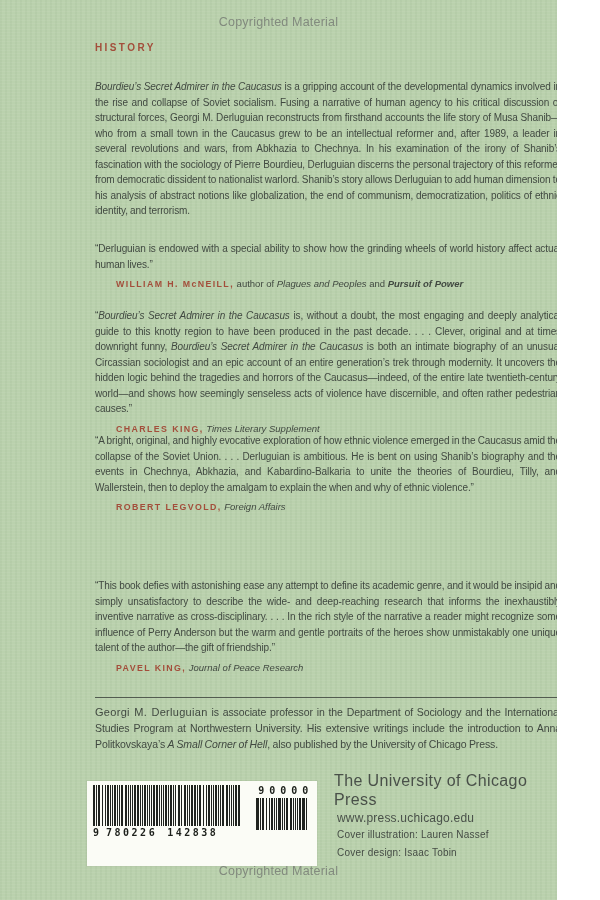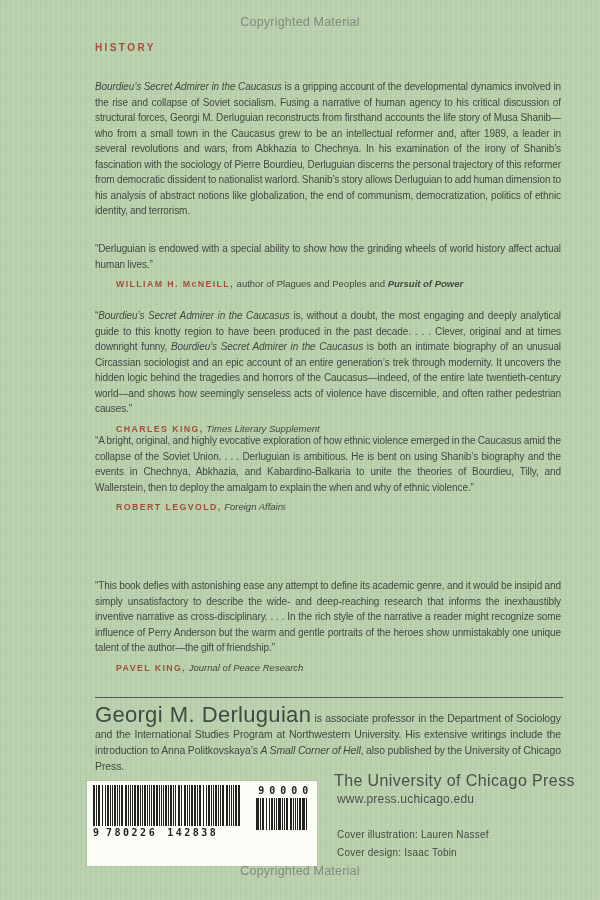--- a/index.html
+++ b/index.html
@@ -2,21 +2,21 @@
 <html style="--background: #bad1ad; --accent: #a34e3b; --text: #414941; --muted: #828a7e;"><head>
 <meta charset="utf-8">
 <style>
   html,body{margin:0;padding:0;}
   body{
     width:600px;height:900px;
     font-family:"Liberation Sans","DejaVu Sans",sans-serif;
     background:#ffffff;
   }
   .cover{
-    position:relative;width:600px;height:900px;overflow:hidden;
+    position:relative;width:557px;height:900px;overflow:hidden;
     background:var(--background,#bad1ad);
     background-image:
       repeating-linear-gradient(0deg, rgba(255,255,255,0.05) 0 1px, transparent 1px 3px),
       repeating-linear-gradient(90deg, rgba(20,60,20,0.03) 0 2px, transparent 2px 5px);
     color:var(--text,#414941);
   }
   .banner{
     position:absolute;left:0;right:0;text-align:center;
     color:var(--muted,#828a7e);font-size:12.5px;letter-spacing:0.2px;
   }
@@ -39,21 +39,21 @@
   }
   .attr .name{
     color:var(--accent,#a34e3b);font-weight:700;font-size:8.8px;letter-spacing:1.4px;
   }
   .rule{
     position:absolute;left:95px;top:697px;width:468px;height:1px;
     background:#3f463f;opacity:0.85;
   }
   .bio{top:704px;font-size:10.5px;line-height:16px;}
   .bio .author-name{
-    font-size:22px;letter-spacing:0.3px;line-height:1;
+    font-size:11px;letter-spacing:0.3px;line-height:1;
   }
   .isbn-box{
     position:absolute;left:87px;top:781px;width:230px;height:85px;
     background:#fbfcf6;box-shadow:0 0 0 1px rgba(0,0,0,0.03);
   }
   .isbn-lines{padding:7px 0 0 13px;}
   .isbn-line{
     font-size:9px;font-weight:700;letter-spacing:0.4px;color:#22251f;line-height:11.5px;
   }
   .barcode-row{display:flex;margin:4px 0 0 6px;}
@@ -88,21 +88,21 @@
 <div class="cover">
 
   <div class="banner top">Copyrighted Material</div>
 
   <div class="category">HISTORY</div>
 
   <div class="col bodytext desc"><span style="font-style: italic;">Bourdieu’s Secret Admirer in the Caucasus</span><span> is a gripping account of the developmental dynamics involved in the rise and collapse of Soviet socialism. Fusing a narrative of human agency to his critical discussion of structural forces, Georgi M. Derluguian reconstructs from firsthand accounts the life story of Musa Shanib—who from a small town in the Caucasus grew to be an intellectual reformer and, after 1989, a leader in several revolutions and wars, from Abkhazia to Chechnya. In his examination of the irony of Shanib’s fascination with the sociology of Pierre Bourdieu, Derluguian discerns the personal trajectory of this reformer from democratic dissident to nationalist warlord. Shanib’s story allows Derluguian to add human dimension to his analysis of abstract notions like globalization, the end of communism, democratization, politics of ethnic identity, and terrorism.</span></div>
 
   <div class="col qb1">
     <div class="bodytext"><span>“Derluguian is endowed with a special ability to show how the grinding wheels of world history affect actual human lives.”</span></div>
-    <div class="attr"><span class="name">WILLIAM H. McNEILL,</span><span> author of </span><span style="">Plagues and Peoples</span><span> and </span><span style="font-style: italic; font-weight: bold;">Pursuit of Power</span></div>
+    <div class="attr"><span class="name">WILLIAM H. McNEILL,</span><span> author of </span><span style="font-style: italic;">Plagues and Peoples</span><span> and </span><span style="font-style: italic; font-weight: bold;">Pursuit of Power</span></div>
   </div>
 
   <div class="col qb2">
     <div class="bodytext"><span>“</span><span style="font-style: italic;">Bourdieu’s Secret Admirer in the Caucasus</span><span> is, without a doubt, the most engaging and deeply analytical guide to this knotty region to have been produced in the past decade. . . . Clever, original and at times downright funny, </span><span style="font-style: italic;">Bourdieu’s Secret Admirer in the Caucasus</span><span> is both an intimate biography of an unusual Circassian sociologist and an epic account of an entire generation’s trek through modernity. It uncovers the hidden logic behind the tragedies and horrors of the Caucasus—indeed, of the entire late twentieth-century world—and shows how seemingly senseless acts of violence have discernible, and often rather pedestrian causes.”</span></div>
     <div class="attr"><span class="name">CHARLES KING,</span><span> </span><span style="font-style: italic;">Times Literary Supplement</span></div>
   </div>
 
   <div class="col qb3">
     <div class="bodytext"><span>“A bright, original, and highly evocative exploration of how ethnic violence emerged in the Caucasus amid the collapse of the Soviet Union. . . . Derluguian is ambitious. He is bent on using Shanib’s biography and the events in Chechnya, Abkhazia, and Kabardino-Balkaria to unite the theories of Bourdieu, Tilly, and Wallerstein, then to deploy the amalgam to explain the when and why of ethnic violence.”</span></div>
     <div class="attr"><span class="name">ROBERT LEGVOLD,</span><span> </span><span style="font-style: italic;">Foreign Affairs</span></div>

